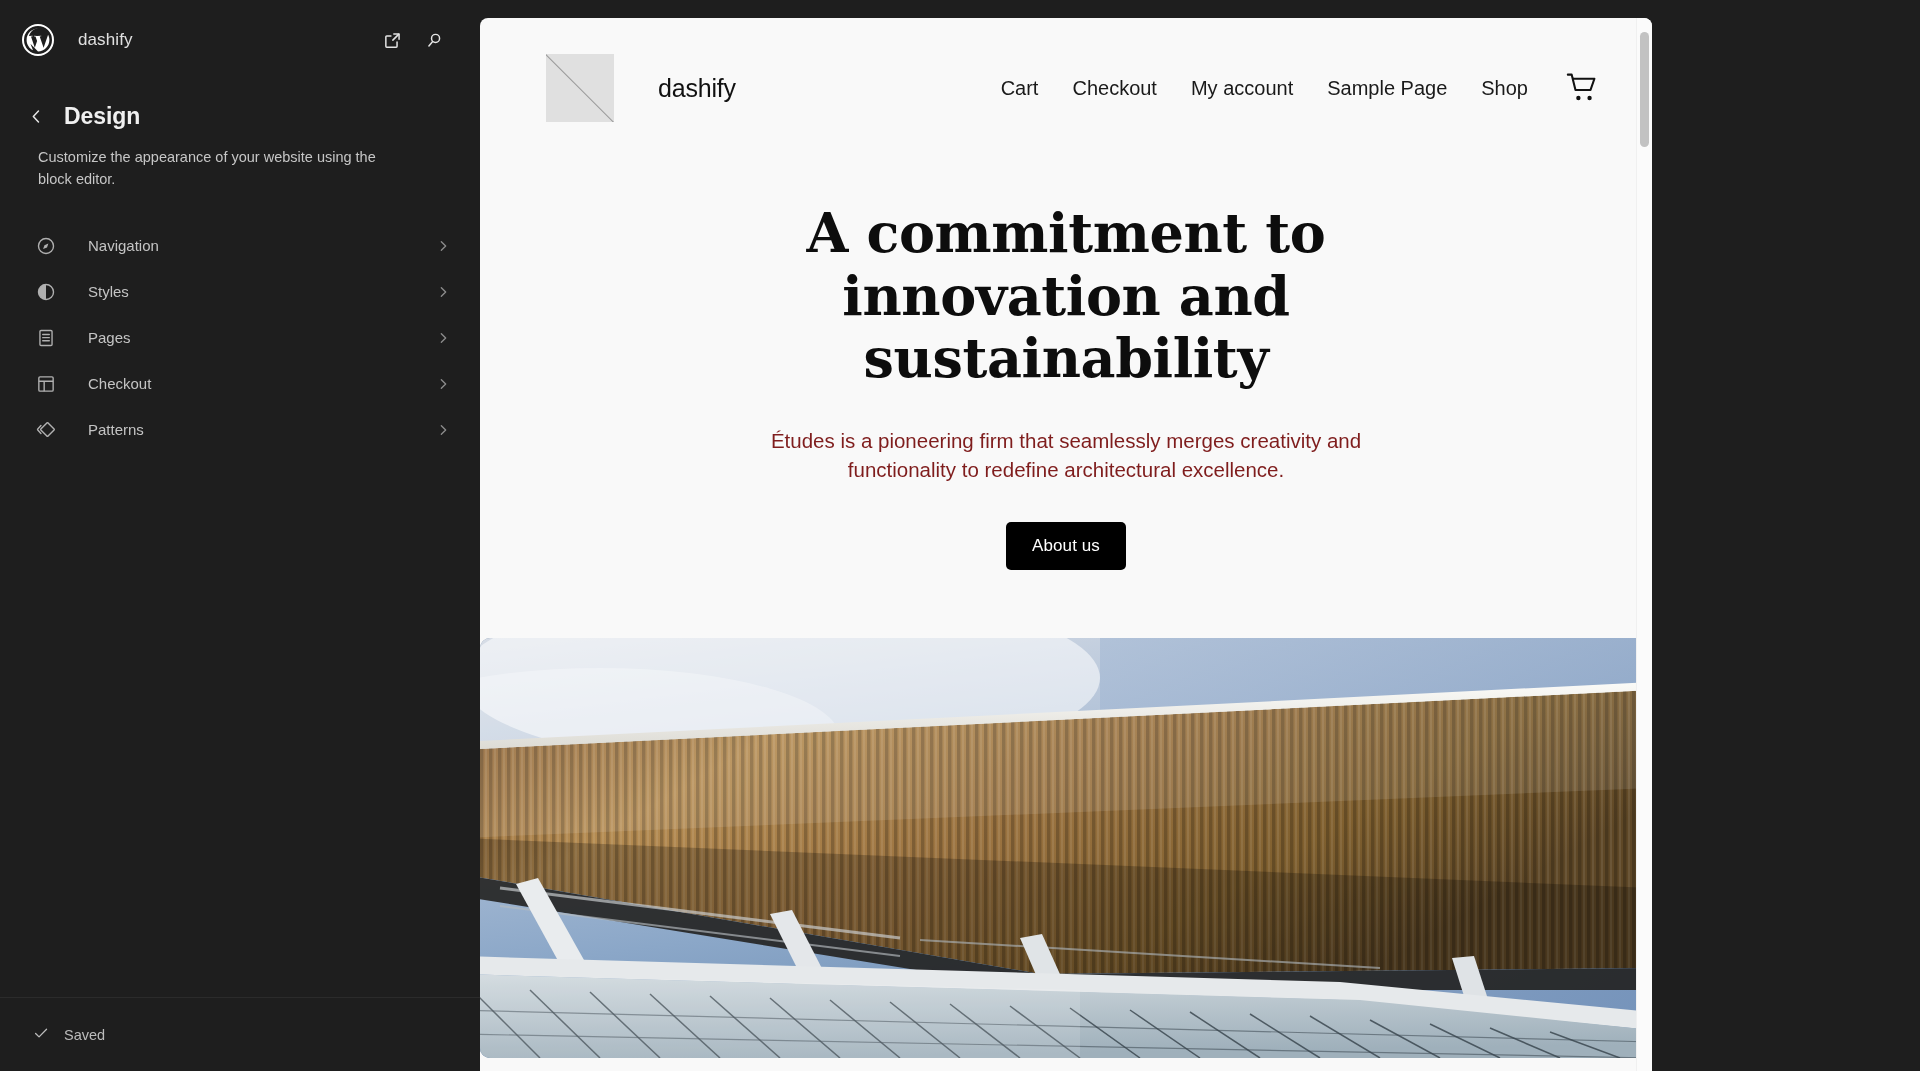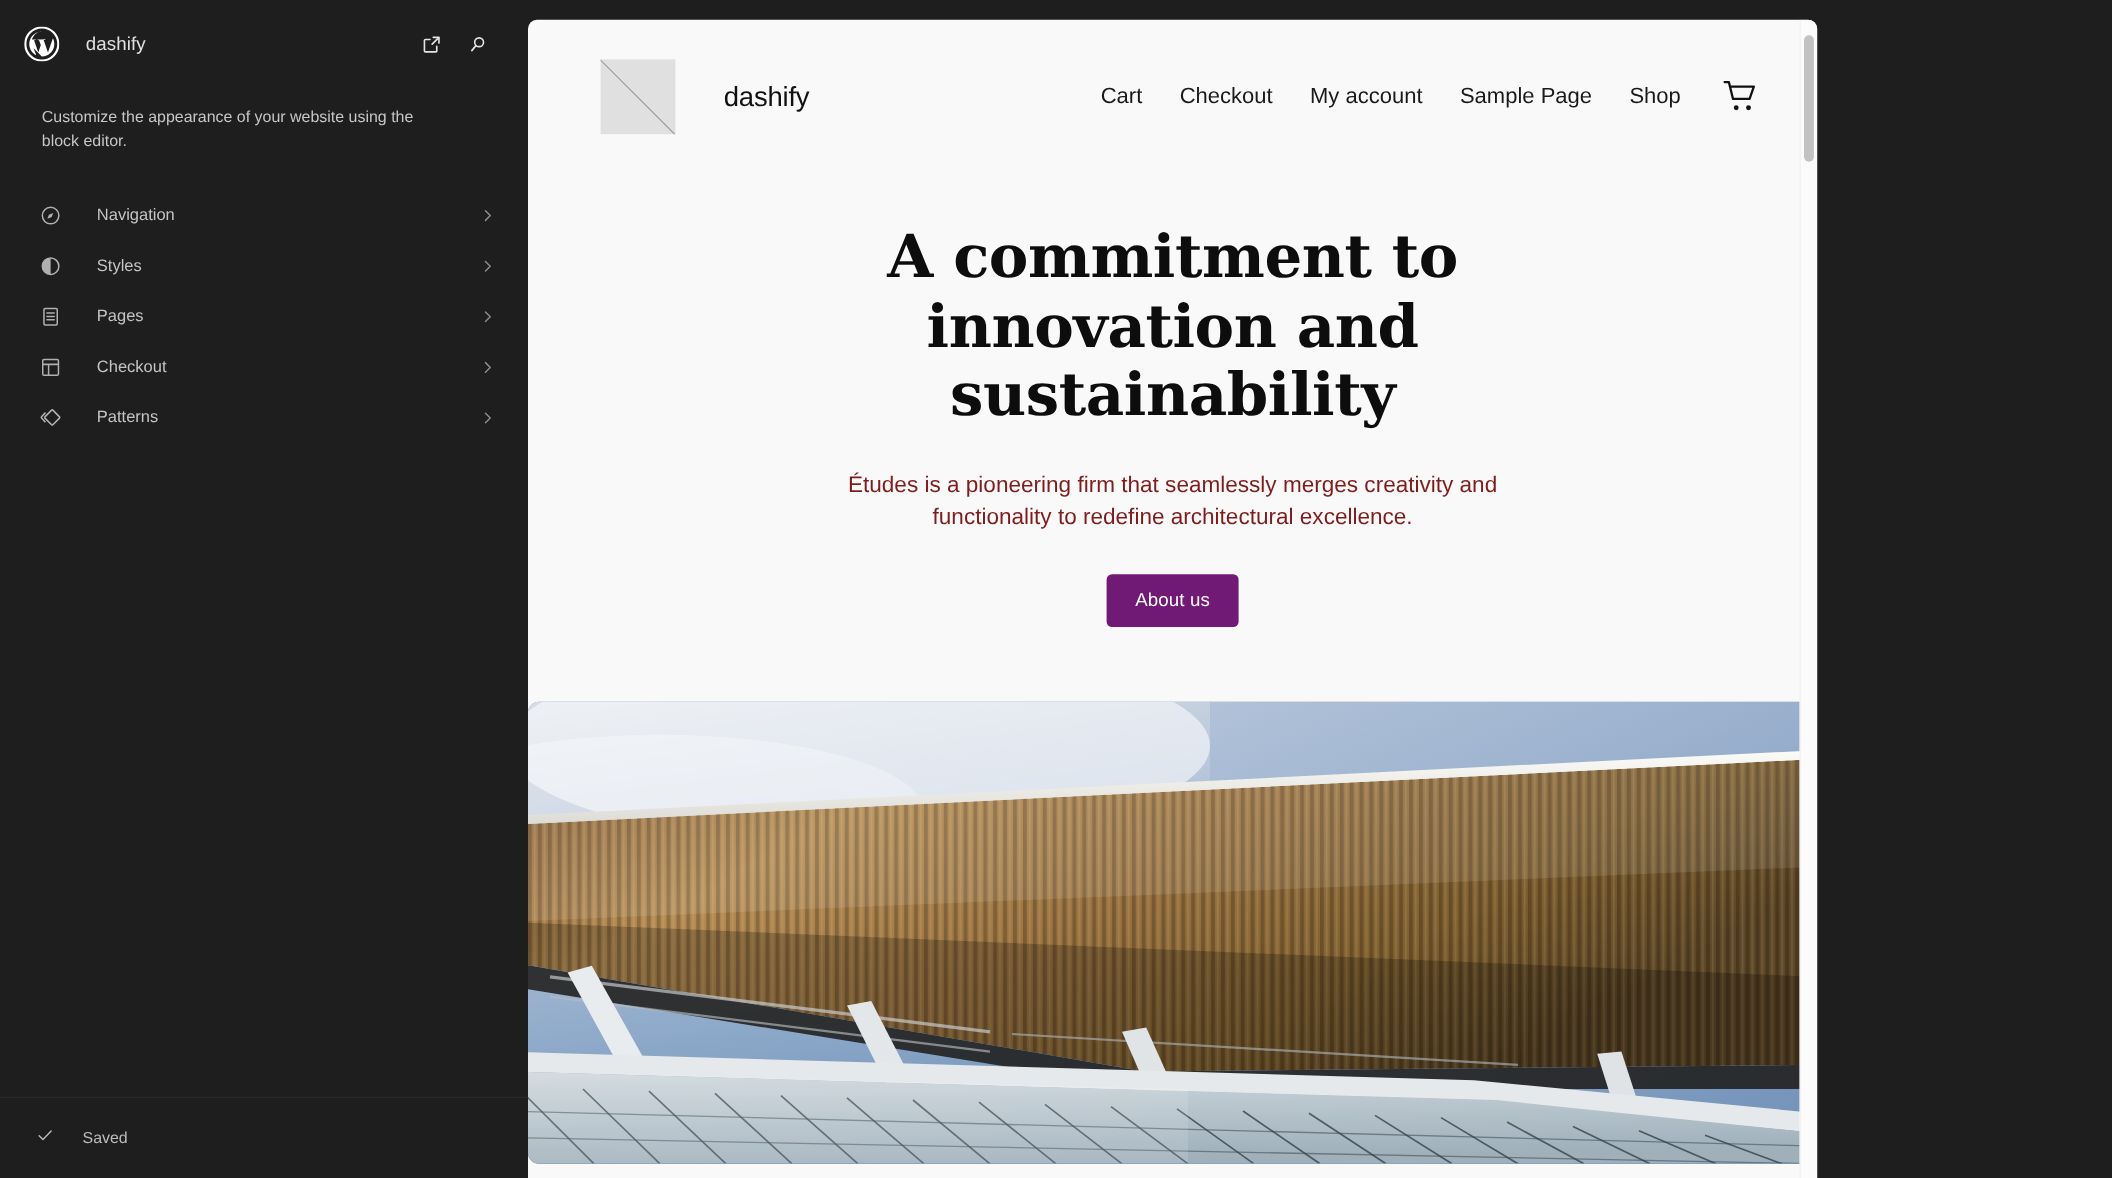--- a/index.html
+++ b/index.html
@@ -157,21 +157,21 @@
     height: 74px;
     border-top: 1px solid #2b2b2b;
     display: flex;
     align-items: center;
     padding: 0 26px;
   }
 
   .save-status {
     display: flex;
     align-items: center;
-    gap: 25px;
+    gap: 14px;
     background: transparent;
     border: none;
     cursor: default;
     padding: 4px 6px;
   }
 
   .save-label {
     color: #bcbcbc;
     font-size: 14.5px;
   }
@@ -276,21 +276,21 @@
     max-width: 700px;
     font-size: 20.5px;
     line-height: 1.42;
     color: #7f1d1d;
     font-weight: 400;
   }
 
   .hero-btn {
     display: inline-block;
     margin-top: 38px;
-    background: #701a75;
+    background: #000000;
     color: #ffffff;
     border: none;
     border-radius: 5px;
     padding: 14px 26px;
     font-size: 17px;
     font-family: "Liberation Sans", sans-serif;
     cursor: pointer;
     letter-spacing: 0.1px;
   }
 
@@ -351,20 +351,28 @@
         </svg>
       </button>
       <button class="topbar-btn" aria-label="Search">
         <svg viewBox="0 0 24 24" width="21" height="21" fill="none" stroke="#e4e4e4" stroke-width="1.7" stroke-linecap="round">
           <circle cx="13.2" cy="9.6" r="4.6"></circle>
           <path d="M9.9 13.1L5.6 18.3"></path>
         </svg>
       </button>
     </div>
 
+    <div class="panel-header">
+      <button class="back-btn" aria-label="Back">
+        <svg viewBox="0 0 24 24" width="19" height="19" fill="none" stroke="#e6e6e6" stroke-width="1.9" stroke-linecap="round" stroke-linejoin="round">
+          <path d="M14.5 5L8 12l6.5 7"></path>
+        </svg>
+      </button>
+      <h1 class="panel-title">Design</h1>
+    </div>
 
     <p class="panel-desc">Customize the appearance of your website using the block editor.</p>
 
     <nav class="nav-list">
 
       <div class="nav-item">
         <span class="nav-icon">
           <svg viewBox="0 0 24 24" width="22" height="22" fill="none" stroke="#b0b0b0" stroke-width="1.5">
             <circle cx="12" cy="12" r="8.2"></circle>
             <path d="M14.6 9.4L10.3 11.1 8.8 15.2l4.3-1.7z" fill="#b0b0b0" stroke="none"></path>

